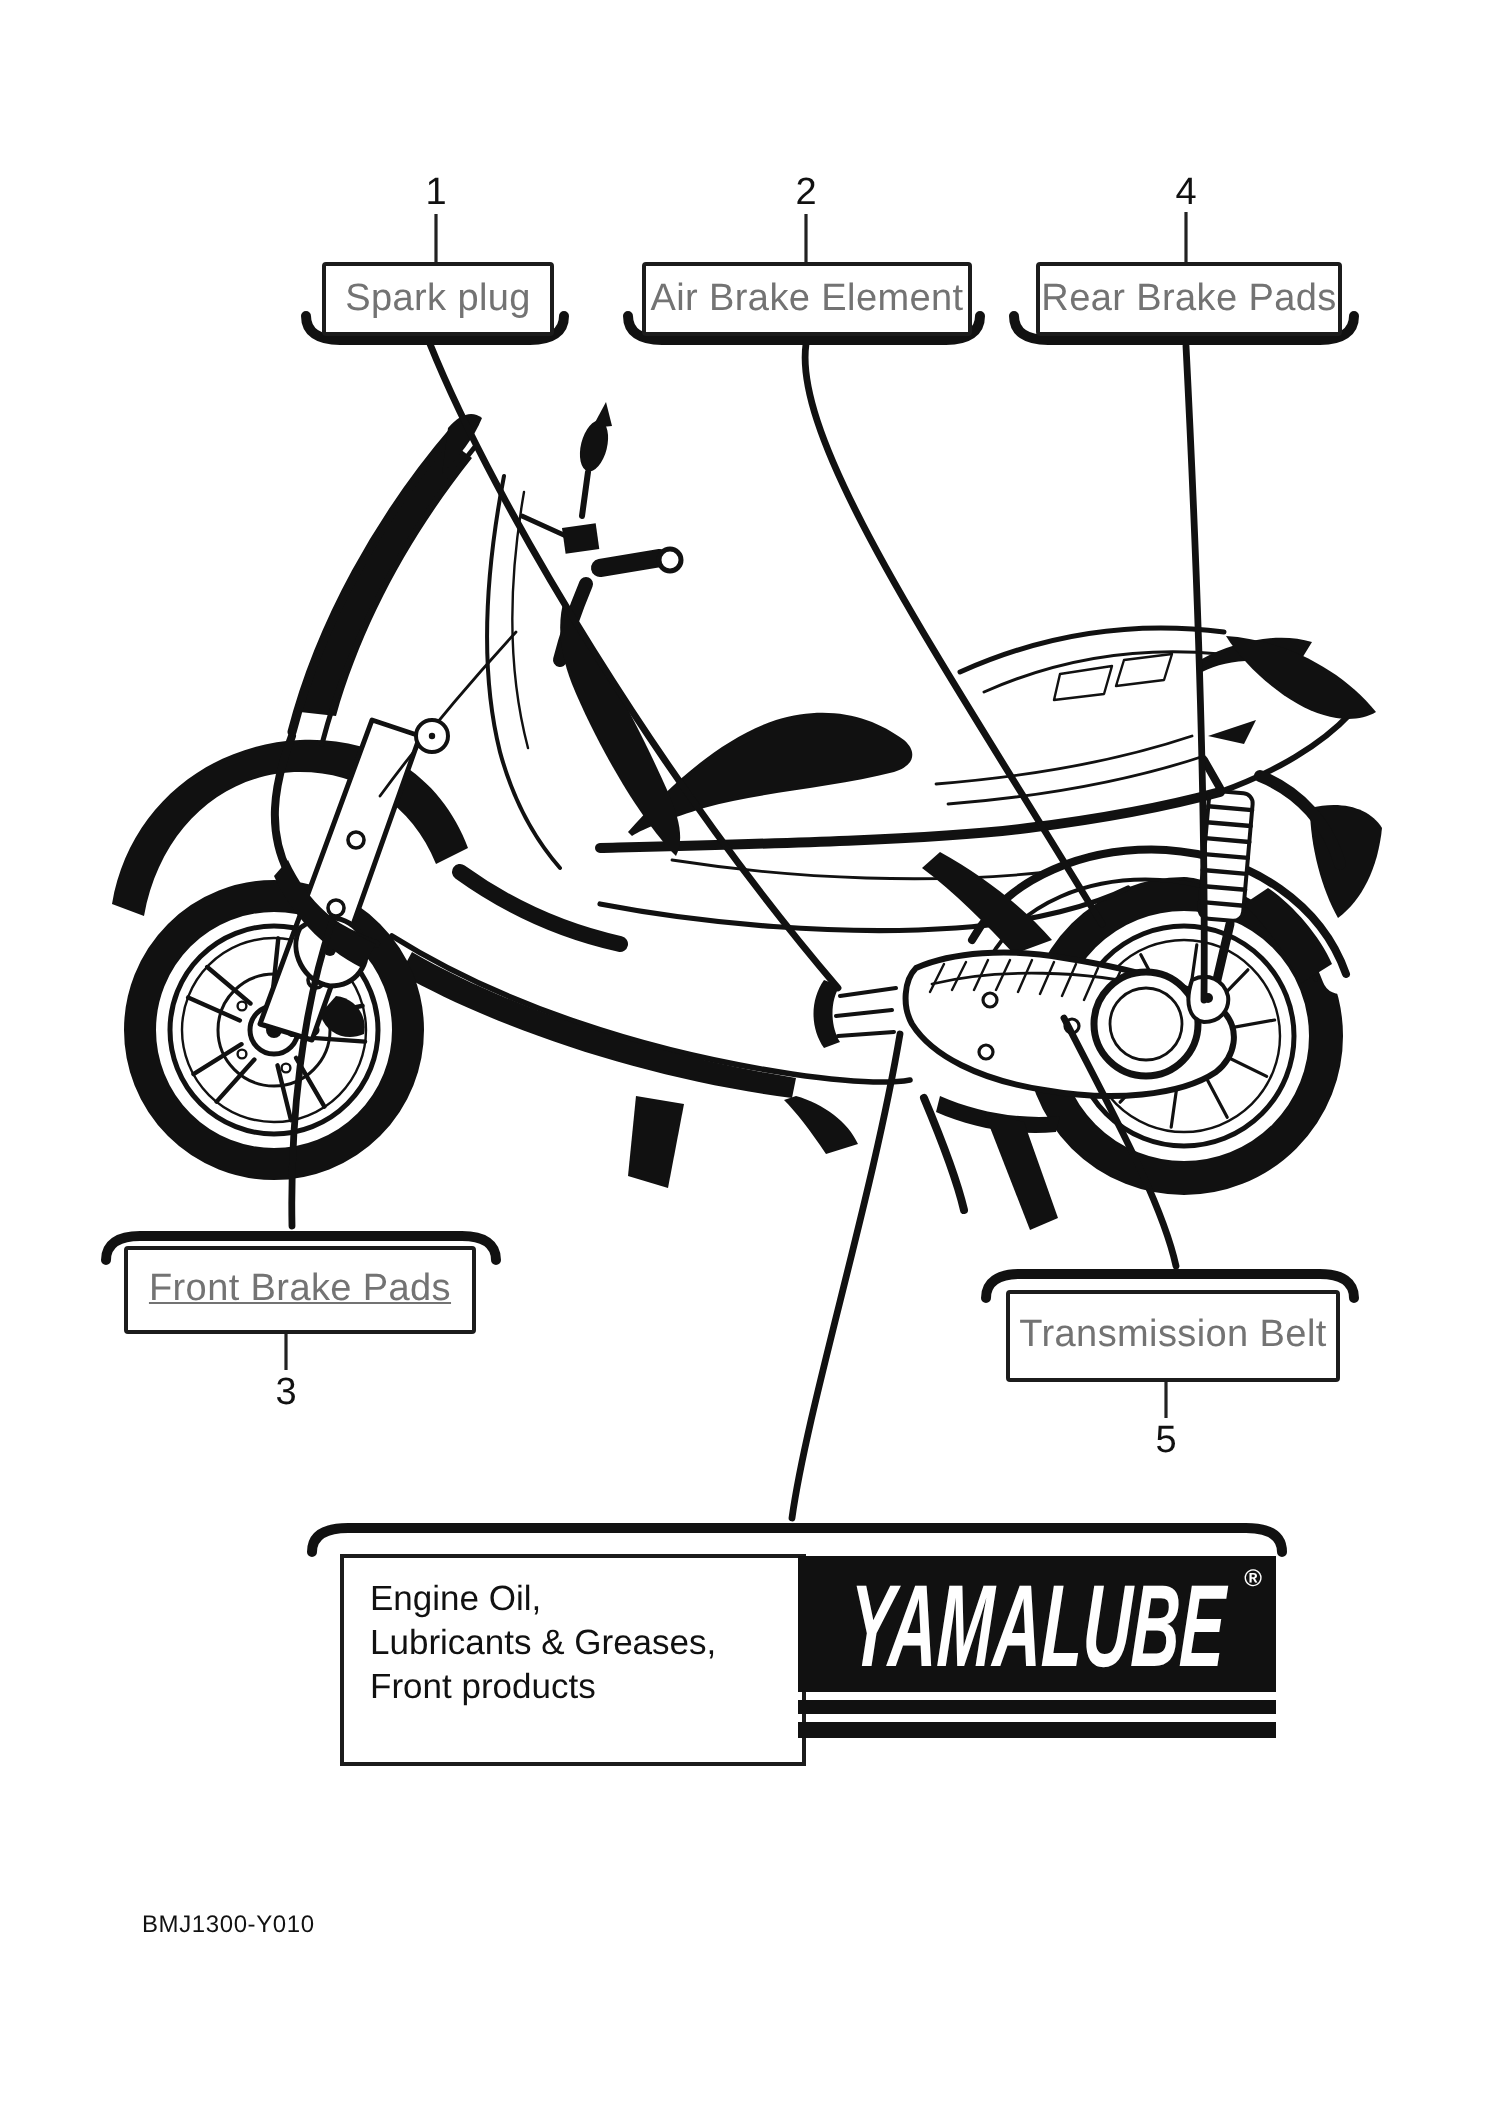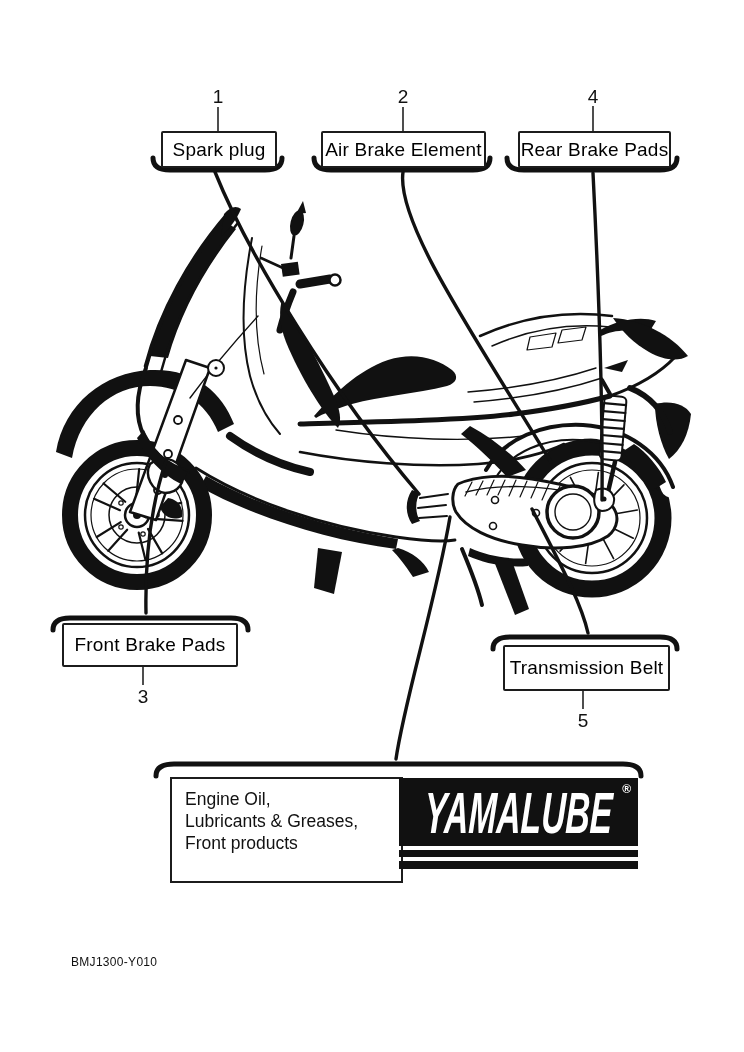--- a/index.html
+++ b/index.html
@@ -4,26 +4,26 @@
 <style>
   html,body{margin:0;padding:0;background:#ffffff;}
   .page{
     position:relative;width:744px;height:1052px;background:#ffffff;
     font-family:"Liberation Sans", sans-serif;color:#111;overflow:hidden;
   }
   svg.art{position:absolute;left:0;top:0;z-index:1;}
   .callout{
     position:absolute;display:flex;align-items:center;justify-content:center;
     background:#fff;border:2px solid #1c1c1c;border-radius:2px;
-    font-size:19px;color:#000000;letter-spacing:.2px;z-index:3;white-space:nowrap;
+    font-size:19px;color:#737373;letter-spacing:.2px;z-index:3;white-space:nowrap;
   }
   #co-spark{left:161px;top:131px;width:112px;height:33px;}
   #co-air{left:321px;top:131px;width:161px;height:33px;}
   #co-rear{left:518px;top:131px;width:149px;height:33px;}
-  #co-front{left:62px;top:623px;width:172px;height:40px;}
+  #co-front{left:62px;top:623px;width:172px;height:40px;text-decoration:underline;}
   #co-trans{left:503px;top:645px;width:163px;height:42px;}
   .num{position:absolute;width:26px;text-align:center;font-size:19px;color:#111;z-index:3;}
   #num-1{left:205px;top:86px;}
   #num-2{left:390px;top:86px;}
   #num-4{left:580px;top:86px;}
   #num-3{left:130px;top:686px;}
   #num-5{left:570px;top:710px;}
   .oilbox{
     position:absolute;left:170px;top:777px;width:216px;height:89px;
     border:2px solid #1c1c1c;background:#fff;z-index:3;

